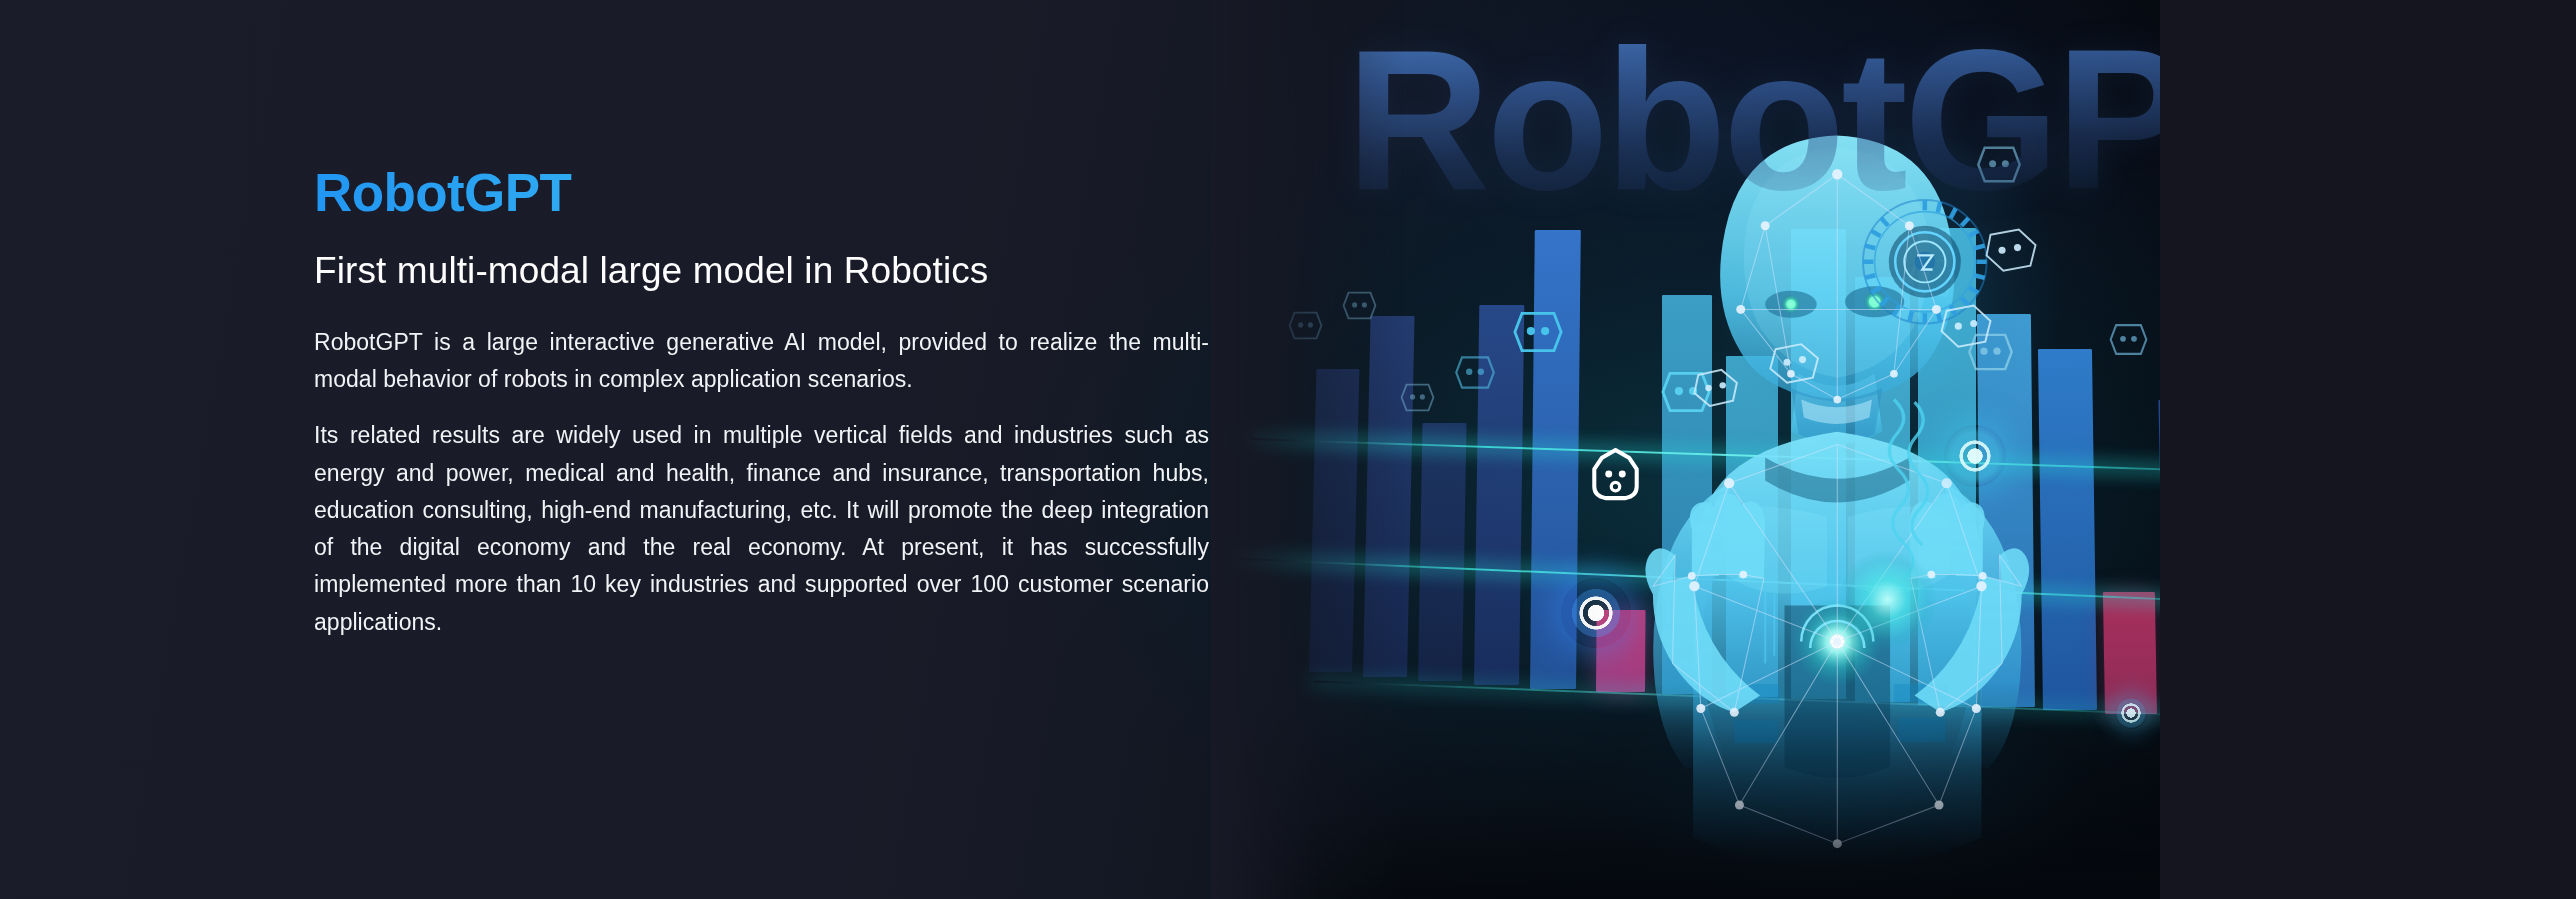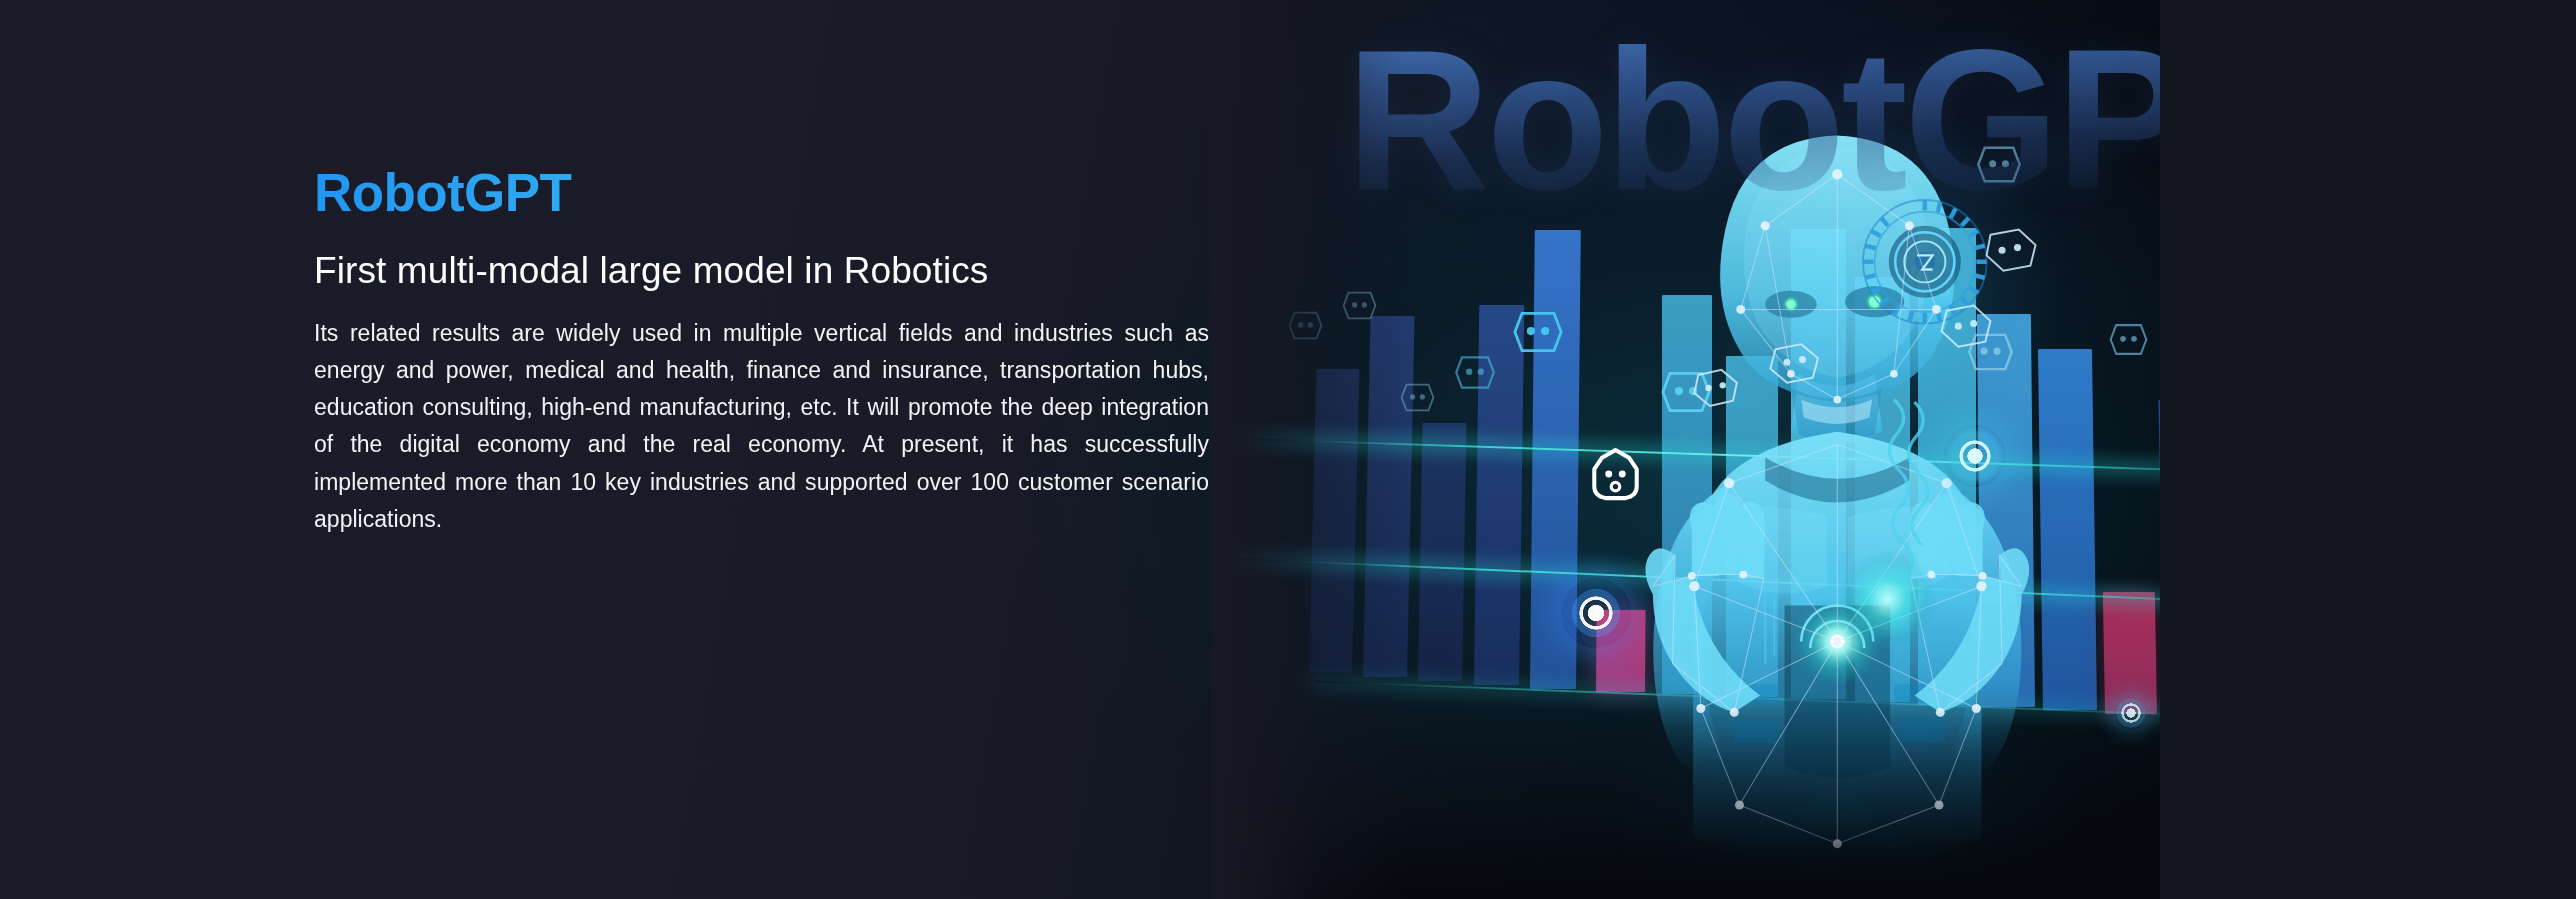--- a/index.html
+++ b/index.html
@@ -21,21 +21,21 @@
   .ghostglow{position:absolute;left:1346px;top:13px;width:902px;height:213px;
              font-size:200px;font-weight:700;letter-spacing:-3.9px;line-height:213px;
              color:rgba(70,120,200,.10);filter:blur(16.7px);}
 
   
   .copy{position:absolute;left:314px;top:164px;width:902px;}
   .brand{font-size:53px;font-weight:700;line-height:1.08;letter-spacing:-0.6px;margin:0 0 28px 0;
          background:linear-gradient(90deg,#2196f3 0%,#37b5f0 45%,#5ce1f5 100%);
          -webkit-background-clip:text;background-clip:text;color:transparent;
          text-shadow:0 0 0 rgba(0,0,0,0);}
-  .tagline{font-size:37px;font-weight:400;color:#fdfdfd;line-height:1.2;margin:0 0 21px 0;letter-spacing:0.1px;}
+  .tagline{font-size:37px;font-weight:400;color:#fdfdfd;line-height:1.2;margin:0 0 30px 0;letter-spacing:0.1px;}
   .para{font-size:23px;line-height:1.62;color:#f2f3f6;margin:0 0 19.3px 0;width:895px;
         text-align:justify;-webkit-hyphens:auto;hyphens:auto;letter-spacing:0.03px;}
   .para:last-child{margin-bottom:0;}
 
   
   .art{position:absolute;left:1211px;top:0;width:1365px;height:899px;overflow:hidden;}
   .artfade{position:absolute;inset:0;pointer-events:none;z-index:40;
            background:linear-gradient(90deg,rgba(24,25,38,1) 0px,rgba(22,24,36,.86) 39px,rgba(20,22,34,.35) 109px,rgba(16,20,30,0) 193px),
                       linear-gradient(270deg,rgba(6,9,15,1) 0px,rgba(6,9,15,.55) 155px,rgba(6,9,15,0) 335px),
                       linear-gradient(0deg,rgba(5,8,13,.92) 0px,rgba(5,8,13,.35) 84px,rgba(5,8,13,0) 193px);}
@@ -407,17 +407,18 @@
     <div class="coreglow"></div>
 
     <div class="ghostword" style="left:135px;">RobotGPT</div>
 
     <div class="artfade"></div>
   </div>
 
   <div class="copy">
     <h1 class="brand">RobotGPT</h1>
     <h2 class="tagline">First multi-modal large model in Robotics</h2>
+    <p class="para">RobotGPT is a large interactive generative AI model, provided to realize the multi-modal behavior of robots in complex application scenarios.</p>
     <p class="para">Its related results are widely used in multiple vertical fields and industries such as energy and power, medical and health, finance and insurance, transportation hubs, education consulting, high-end manufacturing, etc. It will promote the deep integration of the digital economy and the real economy. At present, it has successfully implemented more than 10 key industries and supported over 100 customer scenario applications.</p>
   </div>
 
 </div>
 
 
 </body></html>

